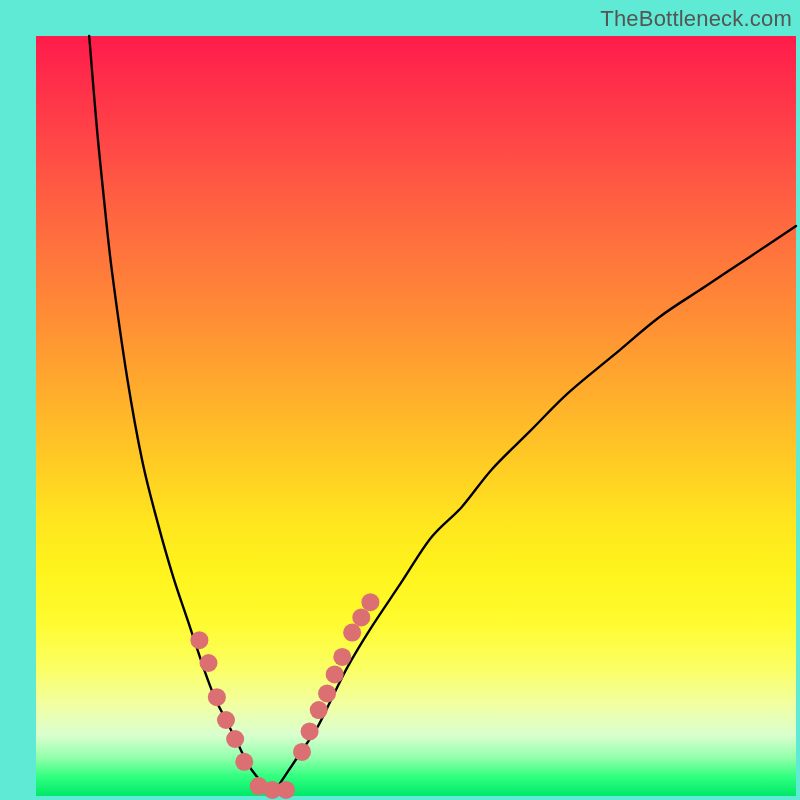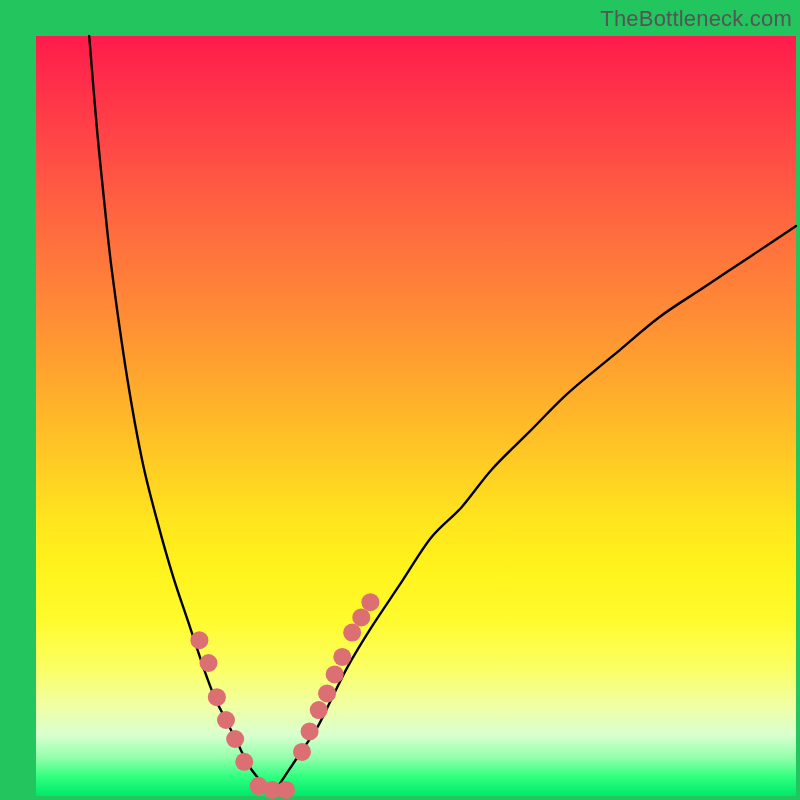--- a/index.html
+++ b/index.html
@@ -10,21 +10,21 @@
     background: #000;
     overflow: hidden;
     font-family: Arial, Helvetica, sans-serif;
   }
   .frame {
     position: absolute;
     left: 0;
     top: 0;
     width: 800px;
     height: 800px;
-    background: #22c55e;
+    background: #5eead4;
   }
   .plot-area {
     position: absolute;
     left: 36px;
     top: 36px;
     width: 760px;
     height: 760px;
     background: linear-gradient(
       to bottom,
       #ff1b4b 0%,

